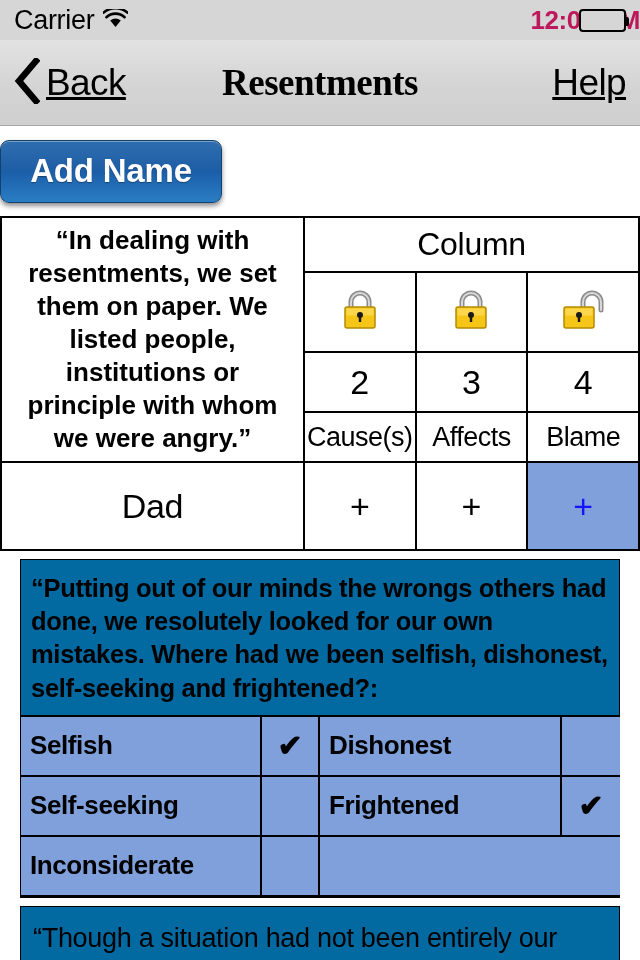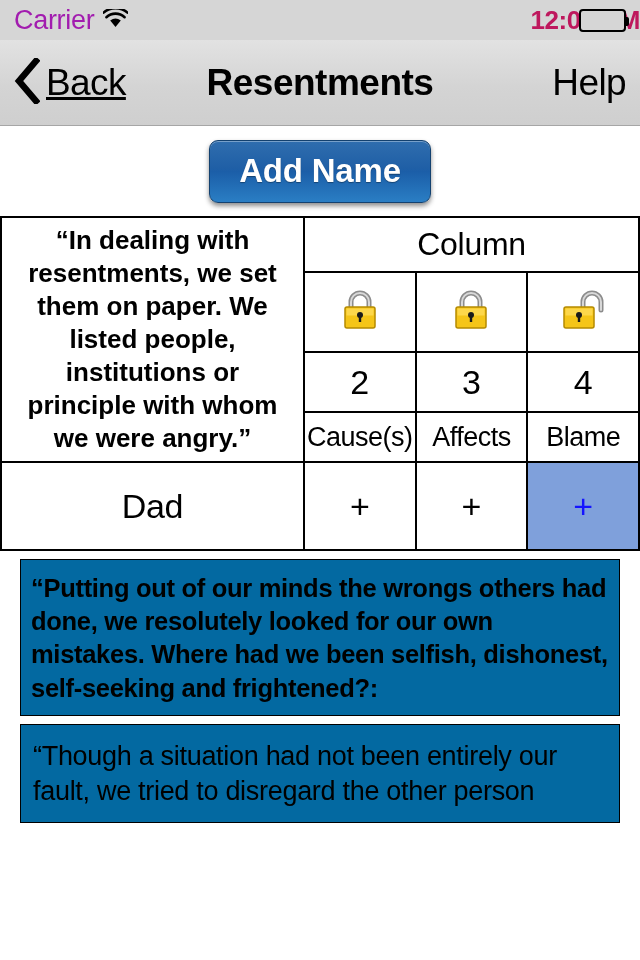--- a/index.html
+++ b/index.html
@@ -12,21 +12,21 @@
 
   
   .statusbar {
     height: 40px;
     background: #d6d6d6;
     display: flex; align-items: center;
     position: relative;
     padding: 0 14px;
   }
   .status-left { display: flex; align-items: center; gap: 9px; }
-  .carrier-text { font-size: 27px; color: #a21caf; letter-spacing: -0.3px; }
+  .carrier-text { font-size: 27px; color: #000000; letter-spacing: -0.3px; }
   .wifi-icon { display: block; }
   .status-time {
     position: absolute; left: 8px; right: 0; text-align: right;
     font-size: 26px; font-weight: bold; color: #be185d; letter-spacing: -0.4px;
     pointer-events: none;
   }
   .status-right { margin-left: auto; display: flex; align-items: center; }
   .battery {
     width: 47px; height: 23px;
     border: 2.5px solid #000; border-radius: 4px;
@@ -47,27 +47,28 @@
     position: relative;
     padding: 0 14px;
   }
   .nav-back { display: flex; align-items: center; gap: 6px; cursor: pointer; text-decoration: underline; }
   .chevron-left { display: block; }
   .nav-back-label { font-size: 37px; color: #000; letter-spacing: -0.6px; }
   .nav-title {
     position: absolute; left: 0; right: 0; text-align: center;
     font-size: 37px; font-weight: bold; color: #000; letter-spacing: -0.5px;
     pointer-events: none;
-  }
-  .nav-help { margin-left: auto; font-size: 37px; color: #000; cursor: pointer; letter-spacing: -0.6px; }
+    font-family: Liberation Serif, serif;
+  }
+  .nav-help { margin-left: auto; font-size: 37px; color: #000; cursor: pointer; letter-spacing: -0.6px; text-decoration: underline; }
 
   
   .addname-wrap {
     height: 90px;
-    display: flex; align-items: center; justify-content: center;
+    display: flex; align-items: center; 
     background: #fff;
   }
   .addname-btn {
     width: 222px; height: 63px;
     border-radius: 9px;
     background: linear-gradient(to bottom, #2f6dae 0%, #1f5fa6 45%, #1b5ea8 50%, #2a7ec4 100%);
     border: 1px solid #13416f;
     box-shadow: 0 3px 5px rgba(0,0,0,0.45), inset 0 1px 0 rgba(255,255,255,0.35);
     color: #fff; font-size: 33px; font-weight: bold;
     display: flex; align-items: center; justify-content: center;
@@ -229,17 +230,38 @@
     <td class="name-cell">Dad</td>
     <td class="plus-cell">+</td>
     <td class="plus-cell">+</td>
     <td class="plus-cell selected">+</td>
   </tr>
 </tbody>
   </table>
 
 <div class="blue-panel">
   <div class="blue-quote-text">“Putting out of our minds the wrongs others had done, we resolutely looked for our own mistakes. Where had we been selfish, dishonest, self-seeking and frightened?:</div>
+  <table class="check-table">
+    <tbody>
+        <tr>
+      <td class="check-label no-outer-left" style="width:240px">Selfish</td>
+      <td class="check-box" style="width:58px">✔</td>
+      <td class="check-label" style="width:242px">Dishonest</td>
+      <td class="check-box no-outer-right" style="width:59px"></td>
+    </tr>
+    <tr>
+      <td class="check-label no-outer-left">Self-seeking</td>
+      <td class="check-box"></td>
+      <td class="check-label">Frightened</td>
+      <td class="check-box no-outer-right">✔</td>
+    </tr>
+    <tr>
+      <td class="check-label no-outer-left">Inconsiderate</td>
+      <td class="check-box"></td>
+      <td class="check-label no-outer-right" colspan="2"></td>
+    </tr>
+  </tbody>
+    </table>
 </div>
 
 <div class="blue-panel">
   <div class="bottom-panel-text">“Though a situation had not been entirely our fault, we tried to disregard the other person</div>
 </div>
 
 </body></html>

